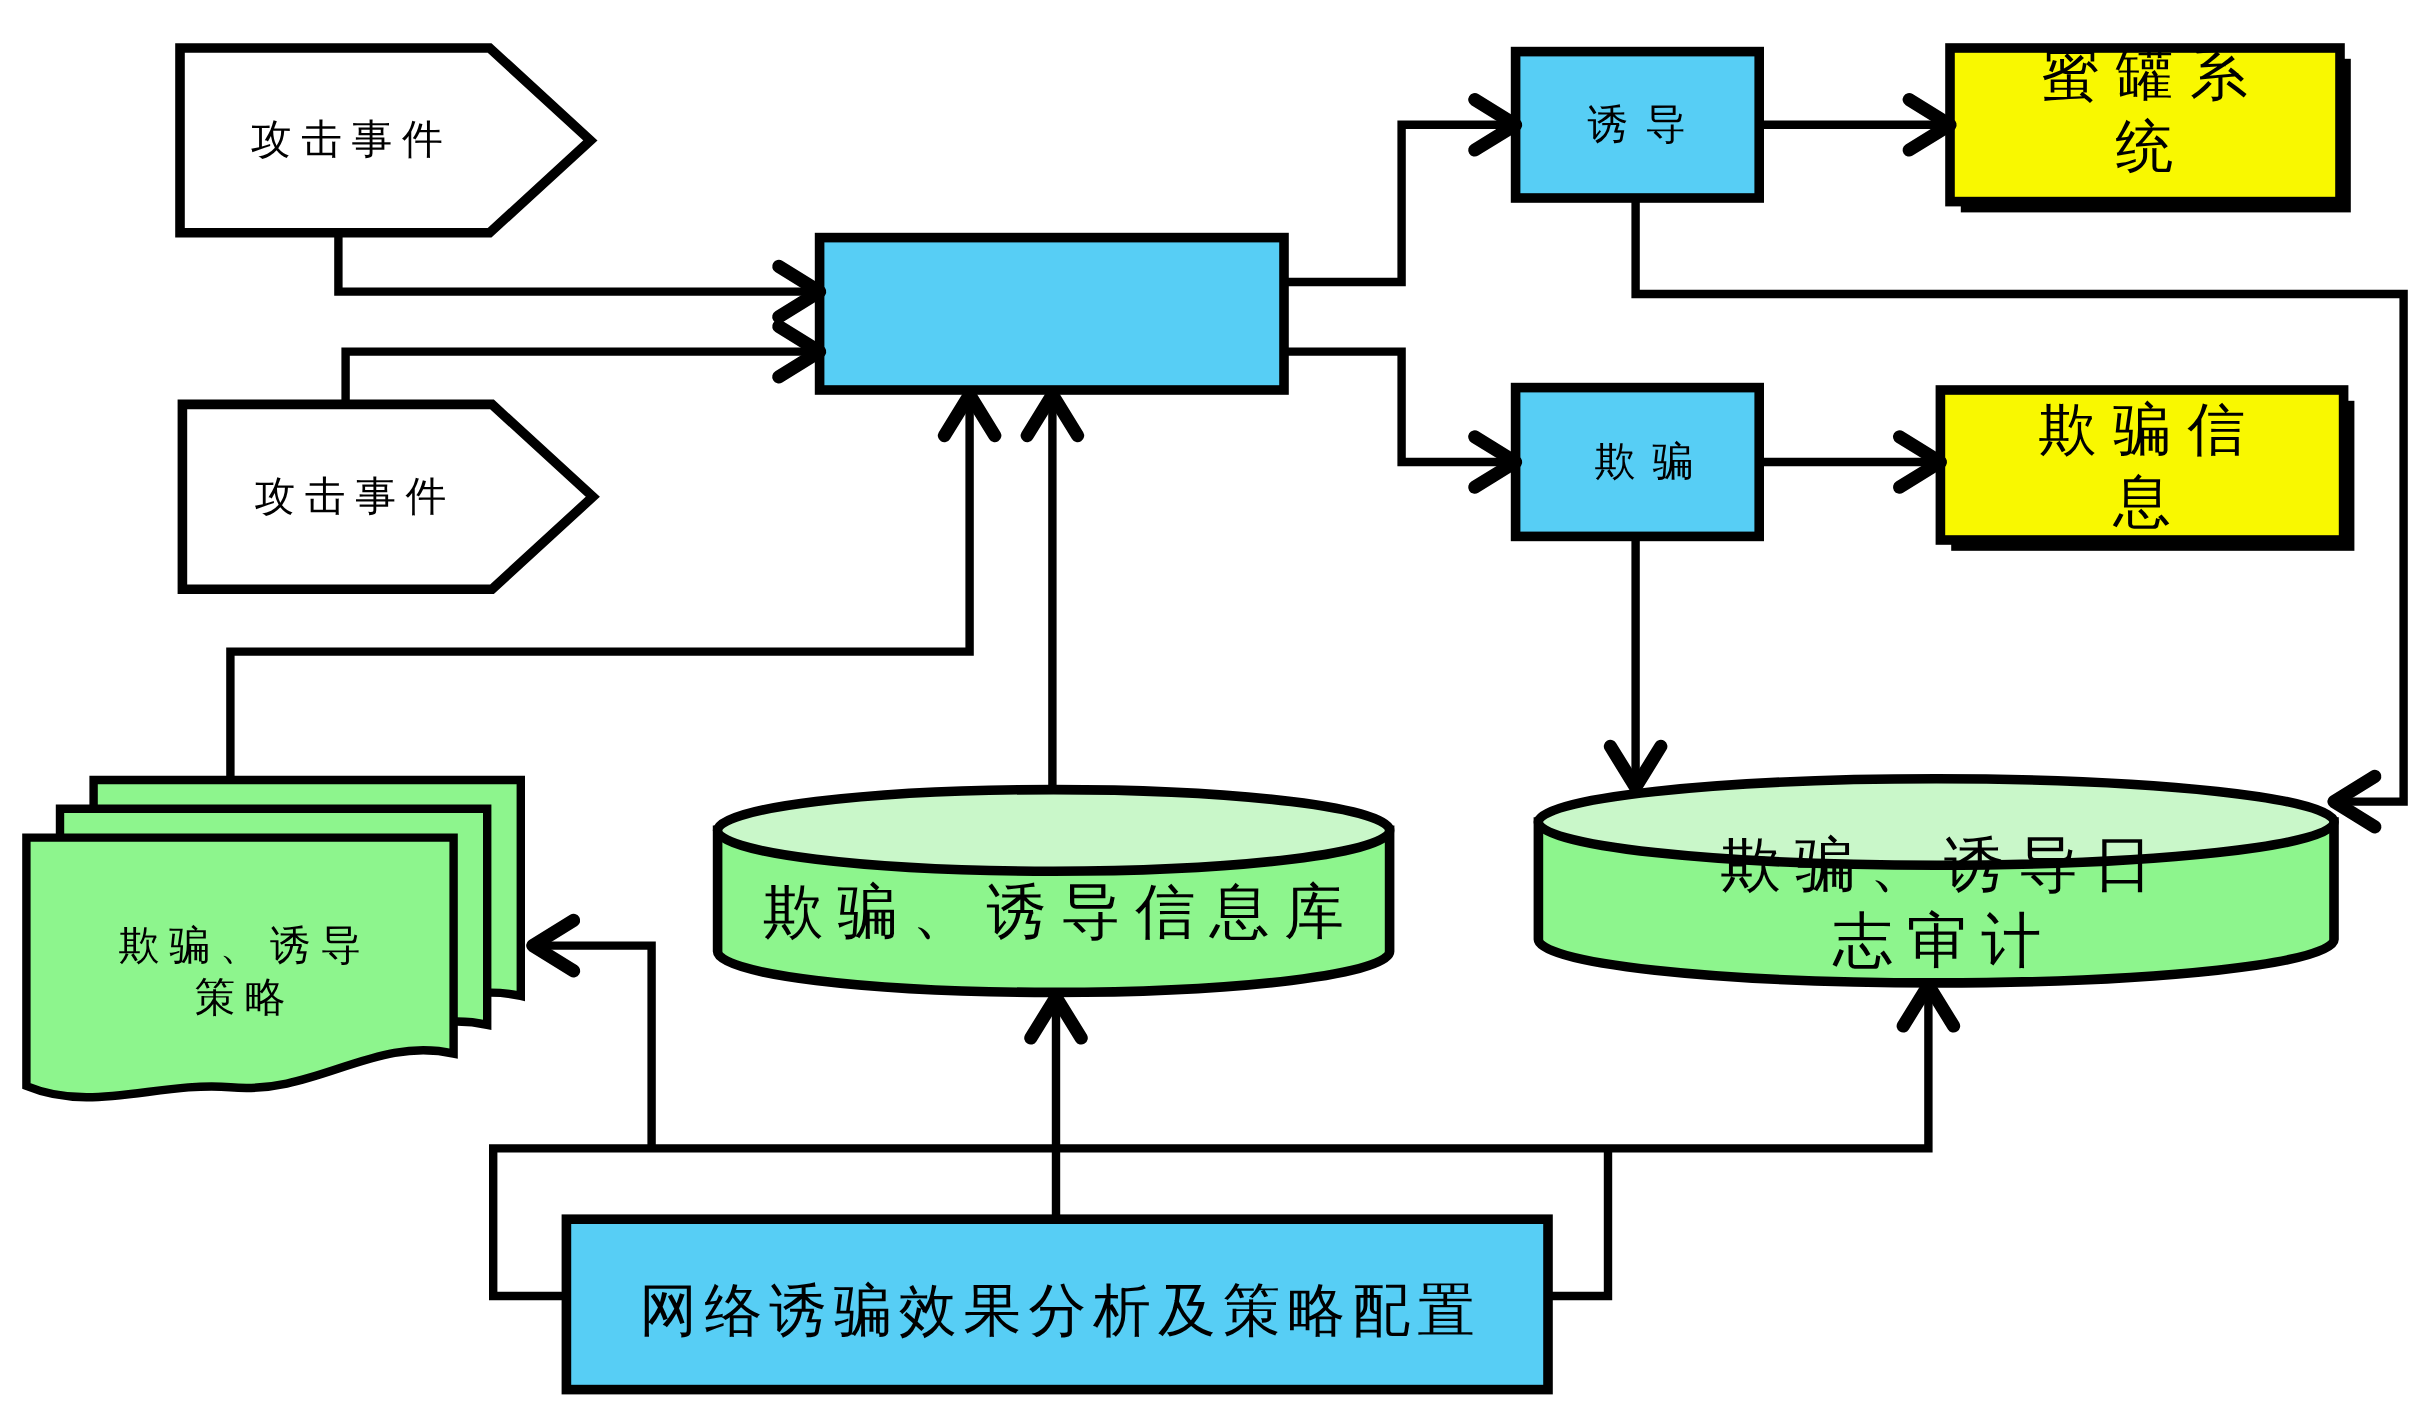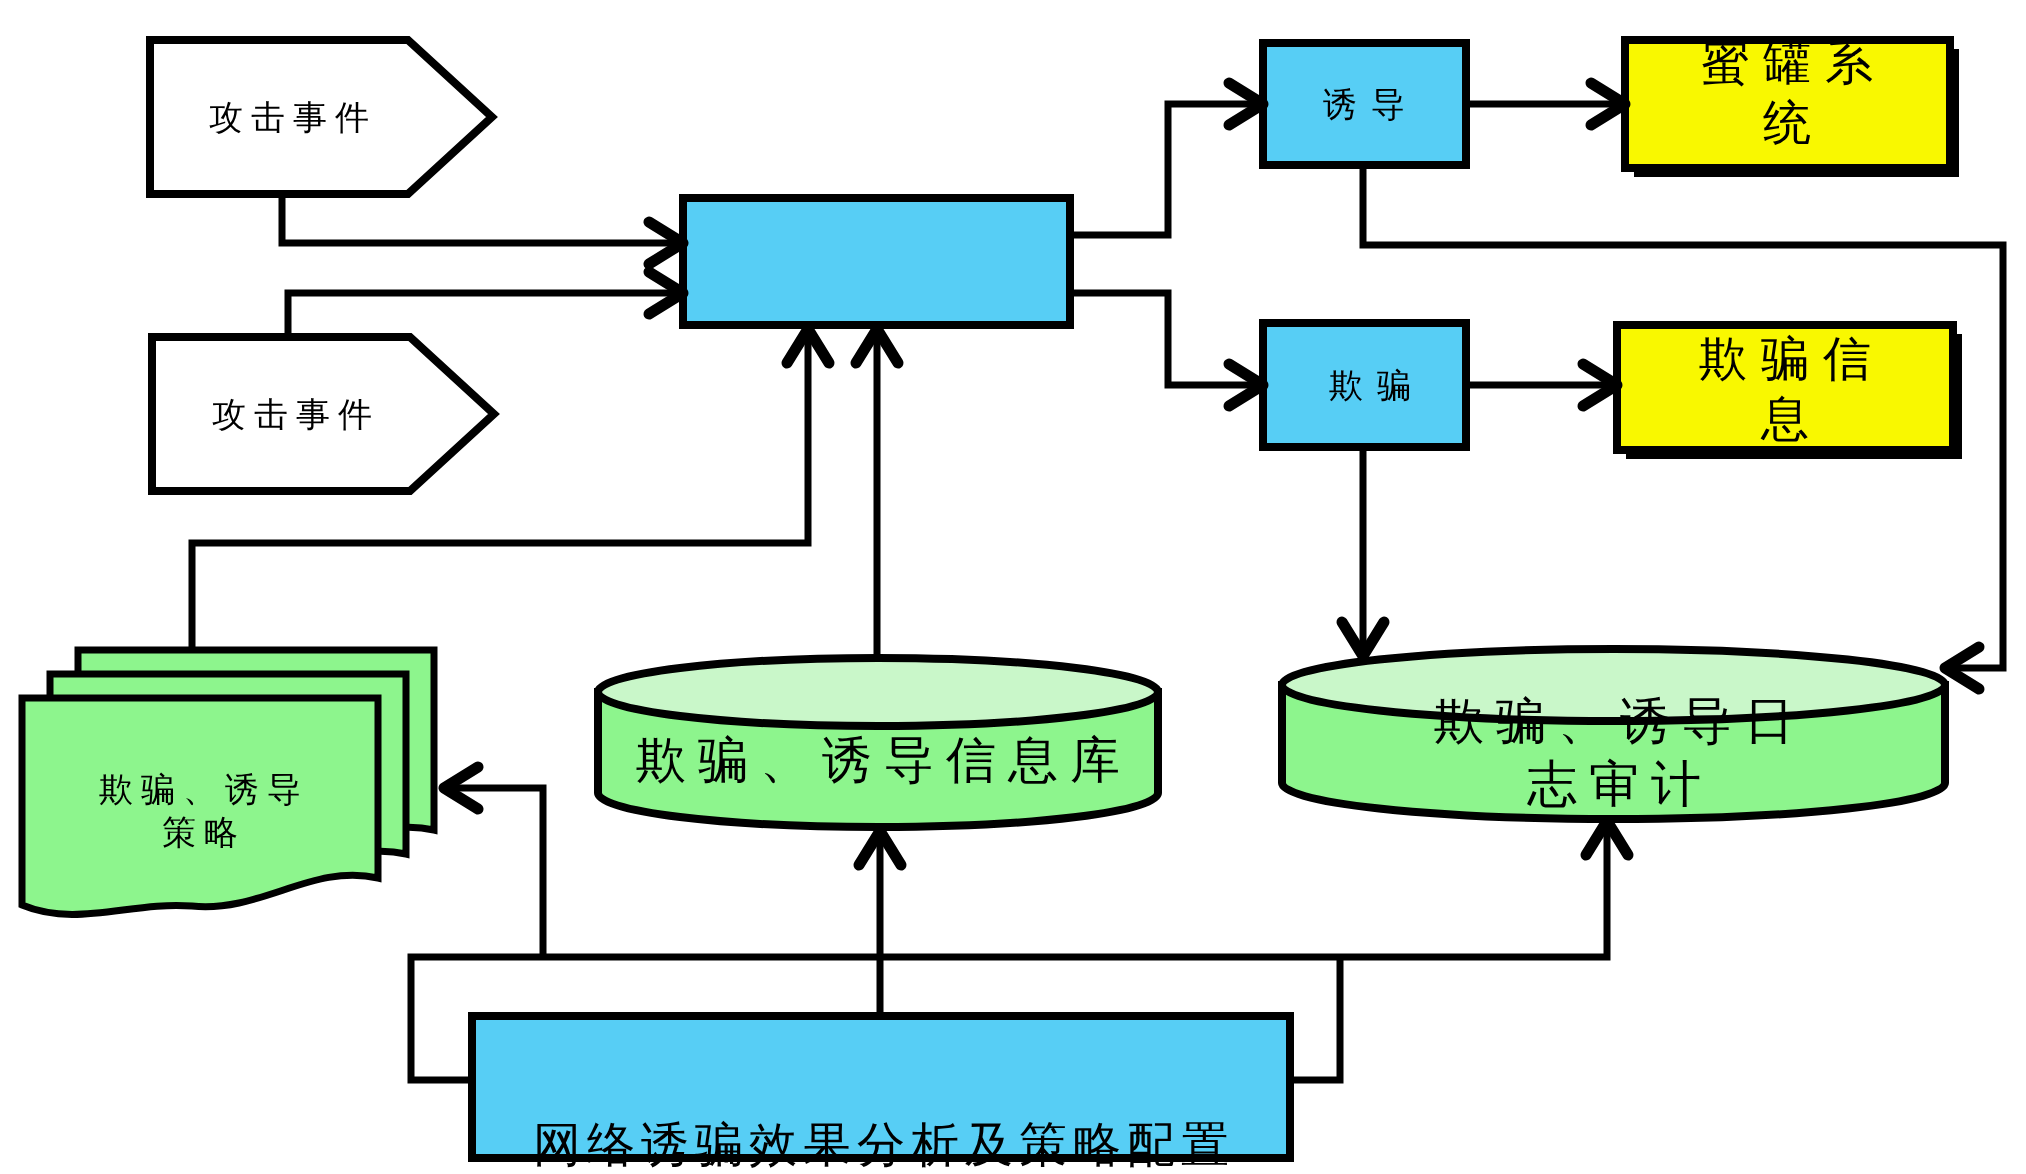--- a/index.html
+++ b/index.html
@@ -100,15 +100,15 @@
   <div class="label fs46 ls8" style="left:293px;  top:117px;">攻击事件</div>
   <div class="label fs46 ls8" style="left:296px;  top:414px;">攻击事件</div>
   <div class="label fs46 ls14" style="left:1371px; top:104px;">诱导</div>
   <div class="label fs48 ls14" style="left:1794px; top:92px;">蜜罐系统</div>
   <div class="label fs46 ls14" style="left:1350px; top:385px;margin-left:27px;">欺骗</div>
   <div class="label fs50 ls12" style="left:884px;  top:760px;">欺骗、诱导信息库</div>
   <div class="label fs48 ls14" style="left:1792px; top:388px;">欺骗信息</div>
   <div class="label fs50 ls12" style="left:1620px; top:752px;">欺骗、诱导日志审计</div>
   <div class="label fs46 ls8" style="left:204px;  top:810px;">欺骗、诱导
 策略</div>
-  <div class="label fs48 ls6" style="left:884px;  top:1144px;">网络诱骗效果分析及策略配置</div>
+  <div class="label fs48 ls6" style="left:884px;  top:1092px;">网络诱骗效果分析及策略配置</div>
 
 </div>
 
 </body></html>

